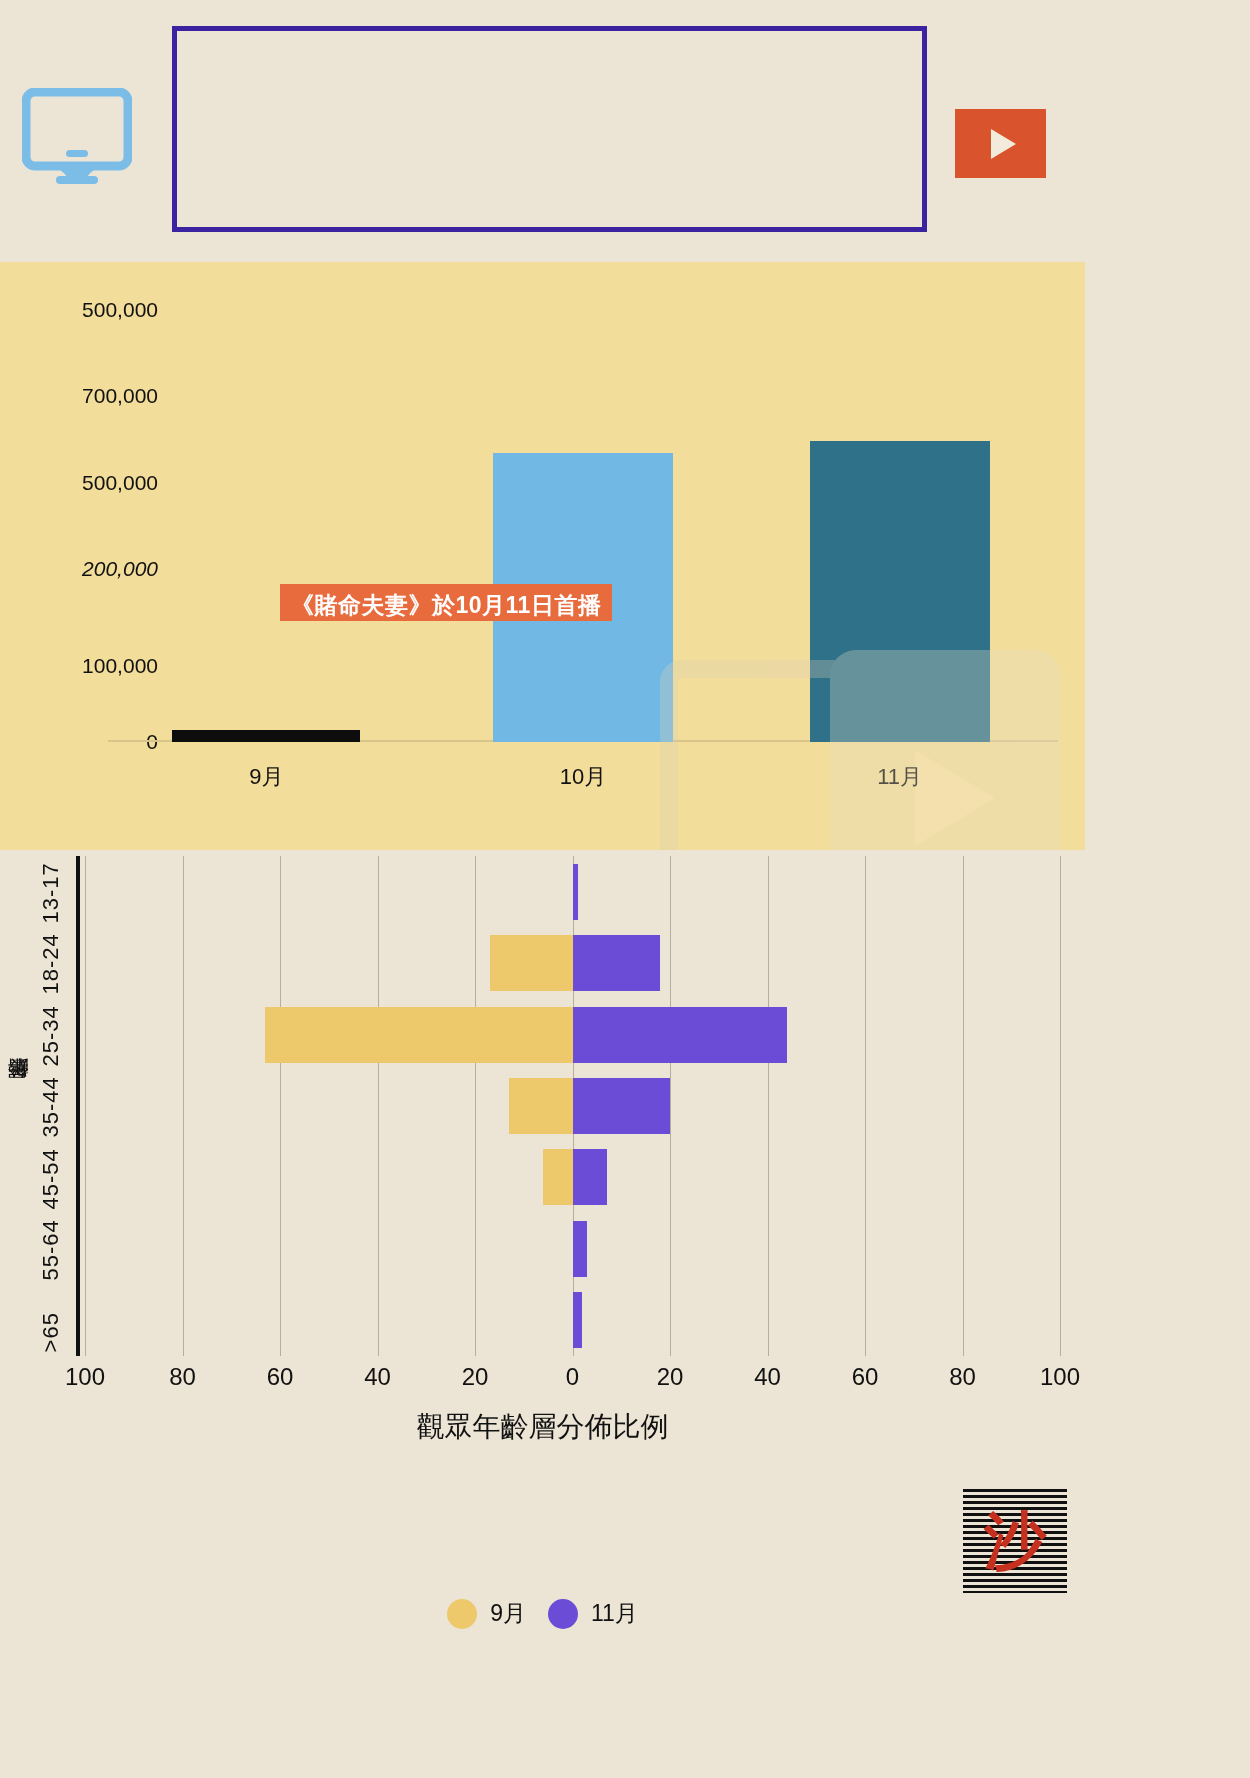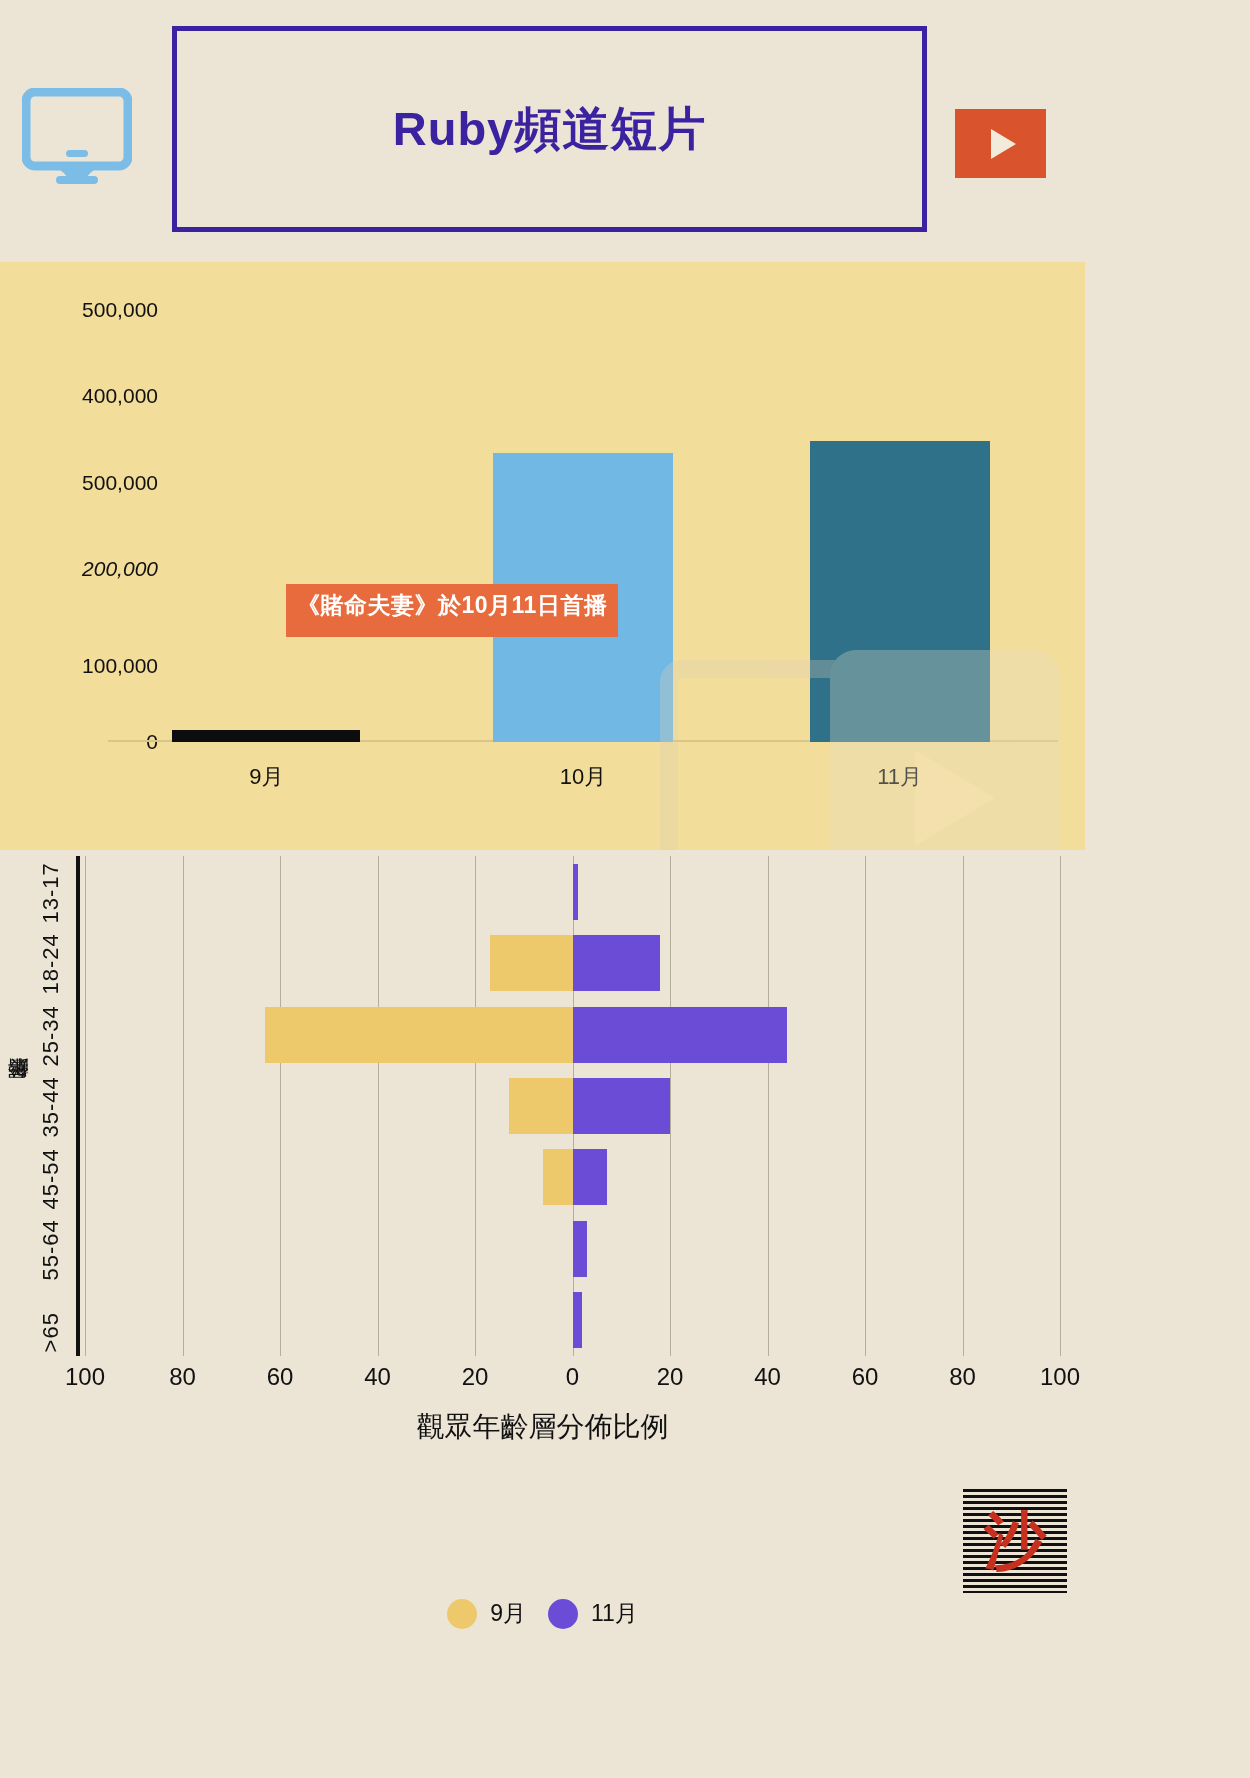--- a/index.html
+++ b/index.html
@@ -62,24 +62,24 @@
   #c1-plot{position:absolute;left:108px;top:0;width:950px;height:588px;}
   #c1-baseline{
     position:absolute;left:0;bottom:108px;width:950px;height:2px;background:#d8c58a;
   }
   .c1-bar{position:absolute;bottom:108px;}
   .c1-xlabel{
     position:absolute;bottom:58px;transform:translateX(-50%);
     font-size:22px;color:#111;white-space:nowrap;
   }
   #c1-annotation{
-    position:absolute;left:286px;top:322px;
+    position:absolute;left:280px;top:322px;
     background:#E76B3C;
     color:#fff;font-size:23px;font-weight:bold;
-    padding:6px 11px 16px 11px;
+    padding:6px 11px 0 11px;
     white-space:nowrap;
     letter-spacing:.5px;
   }
 
   
   #watermark{
     position:absolute;left:655px;top:650px;width:440px;height:560px;
     opacity:.30;pointer-events:none;
   }
   #wm-rect{
@@ -180,32 +180,31 @@
   <div id="monitor-icon">
     <svg width="110" height="96" viewBox="0 0 110 96">
       <rect x="4" y="4" width="102" height="74" rx="9" ry="9" fill="none" stroke="#7CBDE8" stroke-width="9"></rect>
       <rect x="44" y="62" width="22" height="7" rx="3.5" fill="#7CBDE8"></rect>
       <path d="M38 82 Q47 88 47 96 L63 96 Q63 88 72 82 Z" fill="#7CBDE8"></path>
       <rect x="34" y="88" width="42" height="8" rx="4" fill="#7CBDE8"></rect>
     </svg>
   </div>
 
   <div id="title-box">
-    <div class="title-line">Ruby頻道短片</div>
   </div>
 
   <div id="play-badge">
     <div id="play-triangle"></div>
   </div>
 </div>
 
 <div id="chart1">
   <div id="c1-ylabels">
       <div class="c1-ylabel" style="top: 48px; margin-left: 31px;">500,000</div>
-      <div class="c1-ylabel" style="top: 134.4px;">400,000</div>
+      <div class="c1-ylabel" style="top: 134.4px;">700,000</div>
       <div class="c1-ylabel" style="top: 220.8px;">500,000</div>
       <div class="c1-ylabel" style="top: 307.2px; font-style: italic;">200,000</div>
       <div class="c1-ylabel" style="top: 393.6px; margin-top: 10px;">100,000</div>
       <div class="c1-ylabel" style="top: 480px;">0</div>
     </div>
   <div id="c1-plot">
     <div id="c1-baseline"></div>
   <div class="c1-bar" style="left: 64.3333px; width: 188px; height: 12px; background: rgb(13, 13, 13);"></div>
       <div class="c1-xlabel" style="left: 158.333px;">9月</div>
       <div class="c1-bar" style="left: 385px; width: 180px; height: 289.44px; background: rgb(113, 185, 228);"></div>

